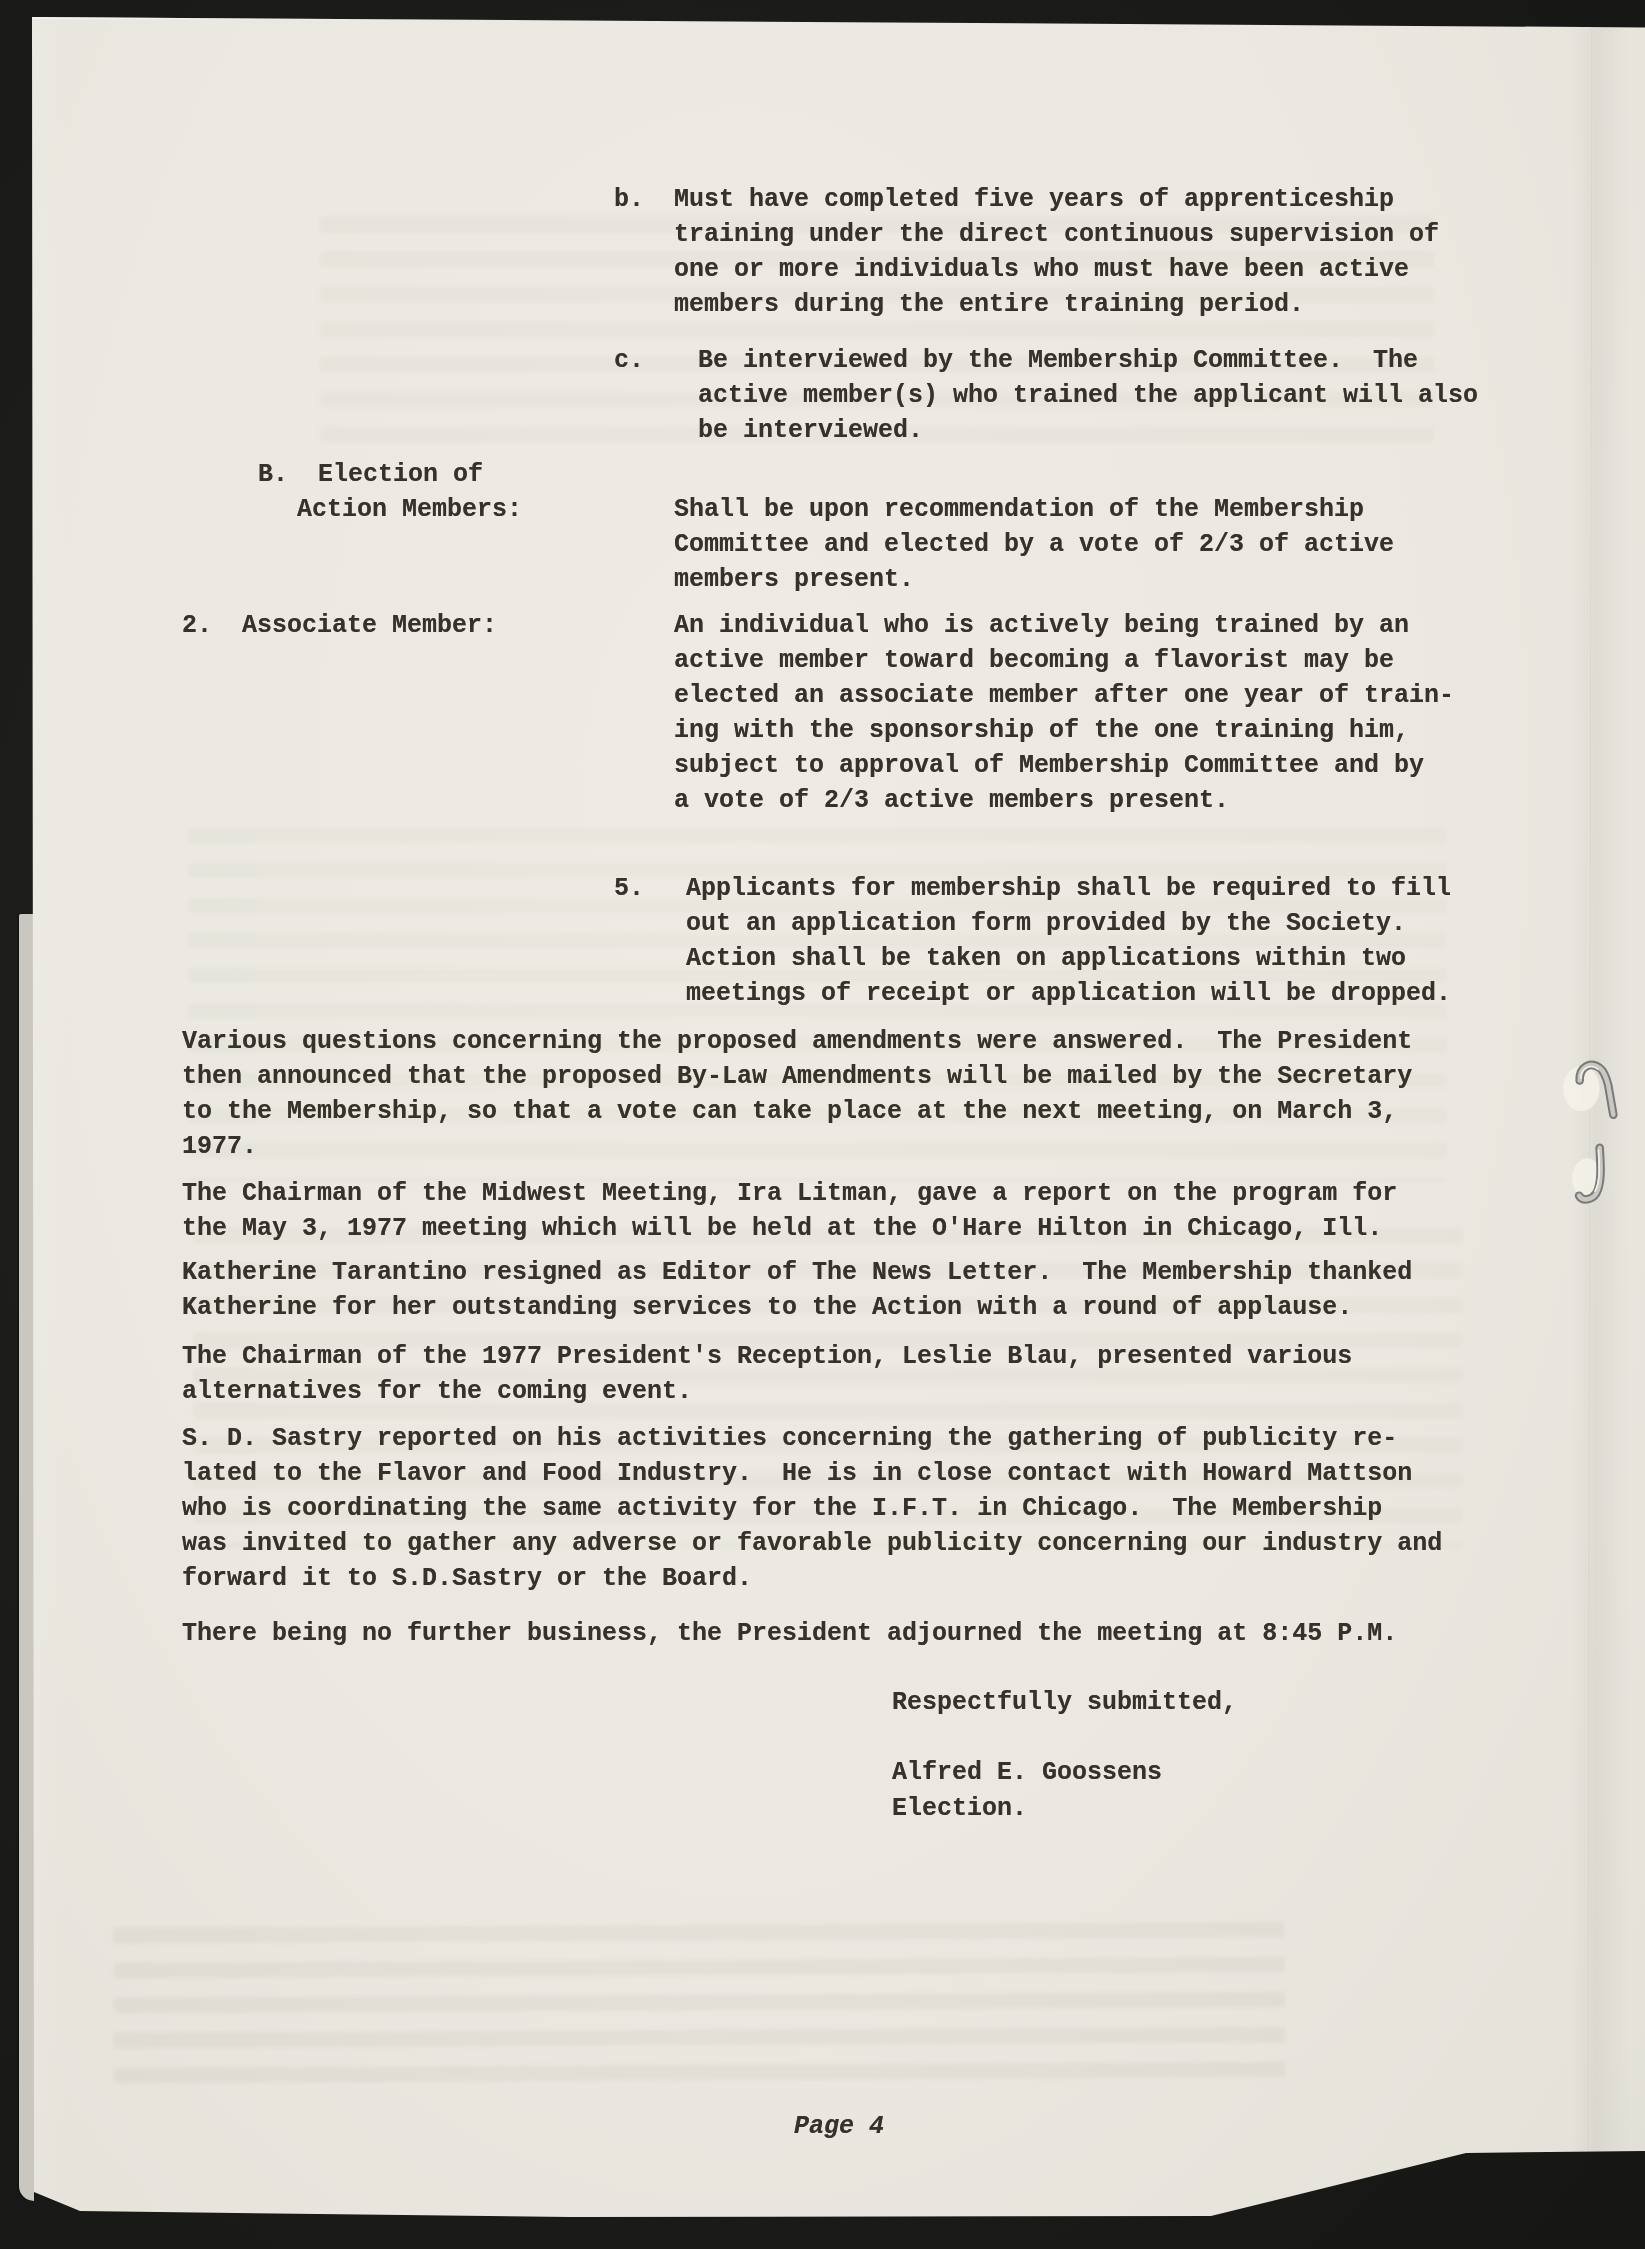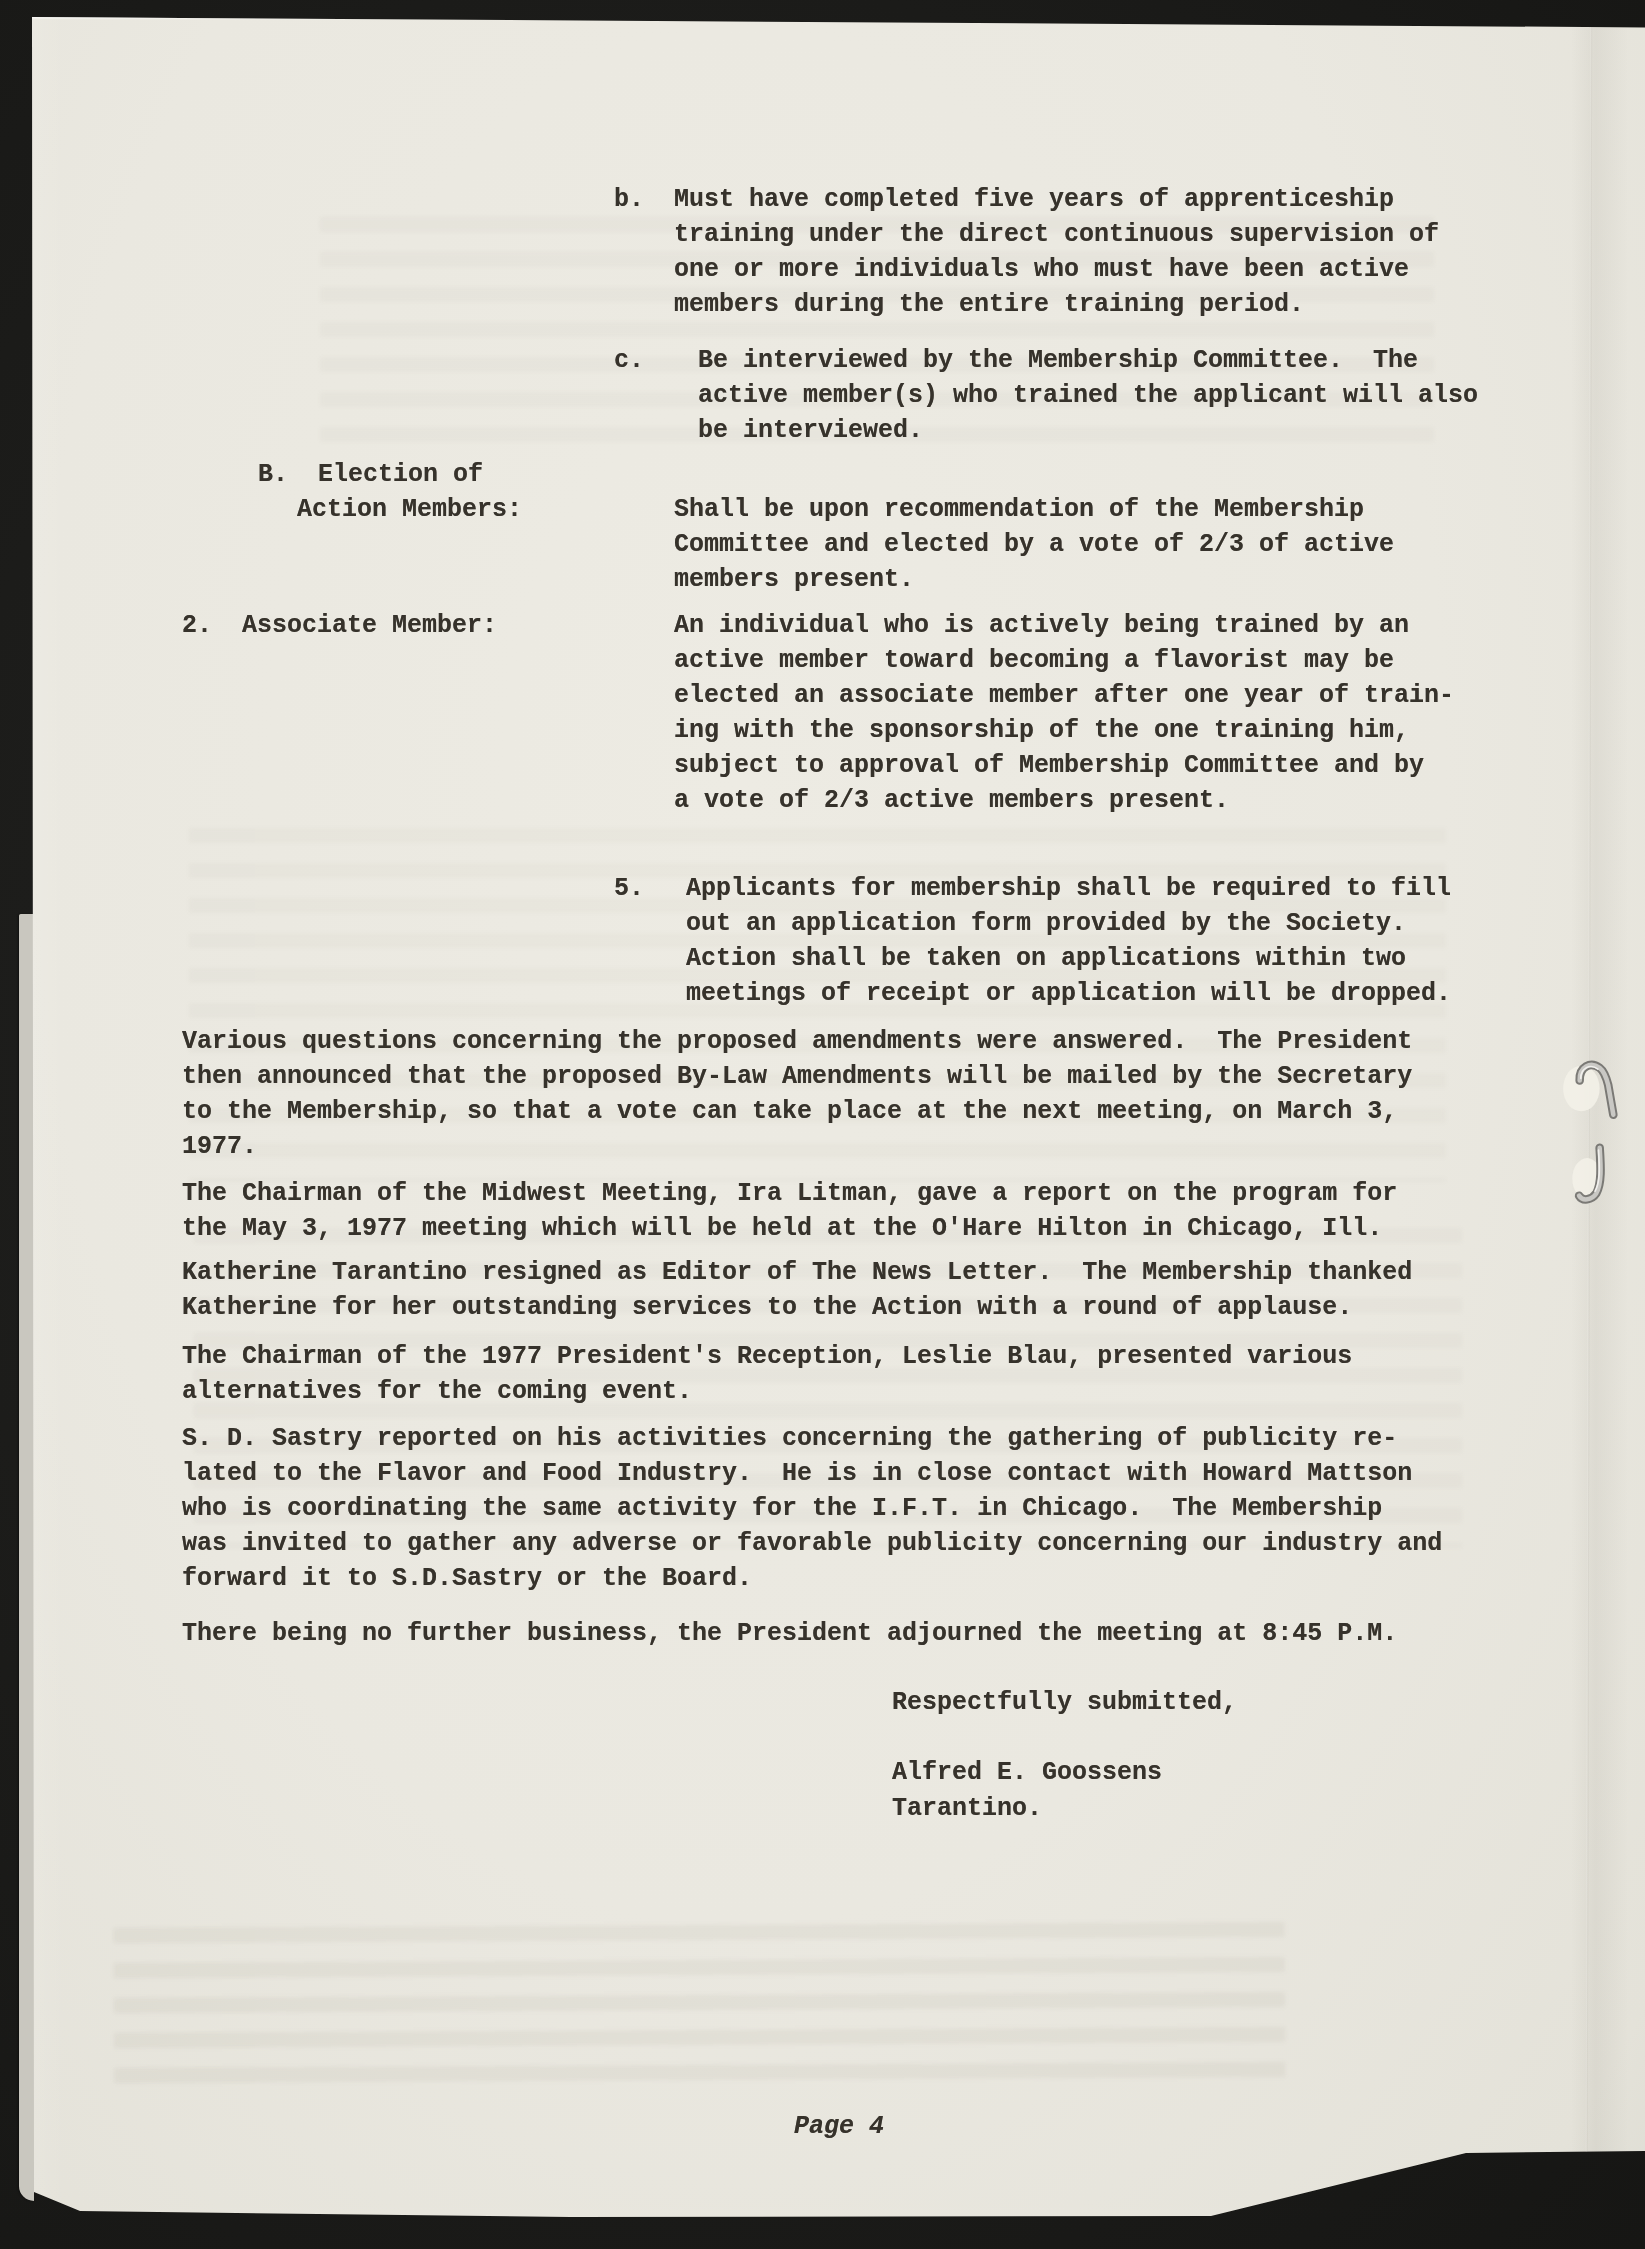--- a/index.html
+++ b/index.html
@@ -120,21 +120,21 @@
 alternatives for the coming event.</div>
     <div class="tblock" style="left:182px; top:1421px;">S. D. Sastry reported on his activities concerning the gathering of publicity re-
 lated to the Flavor and Food Industry.  He is in close contact with Howard Mattson
 who is coordinating the same activity for the I.F.T. in Chicago.  The Membership
 was invited to gather any adverse or favorable publicity concerning our industry and
 forward it to S.D.Sastry or the Board.</div>
     <div class="tblock" style="left:182px; top:1616px;">There being no further business, the President adjourned the meeting at 8:45 P.M.</div>
 
     <div class="tblock" style="left:892px; top:1685px;">Respectfully submitted,</div>
     <div class="tblock" style="left:892px; top:1755px;">Alfred E. Goossens</div>
-    <div class="tblock" style="left:892px; top:1791px;">Tarantino.</div>
+    <div class="tblock" style="left:892px; top:1791px;">Election.</div>
 
     <div class="tblock" style="left:794px; top:2109px;font-style:italic;">Page 4</div>
 
     <svg class="staple-svg" width="97" height="166" viewBox="0 0 170 290">
       <ellipse cx="48" cy="74" rx="32" ry="40" fill="#f3f1e8" opacity="0.9"></ellipse>
       <ellipse cx="58" cy="232" rx="26" ry="36" fill="#f3f1e8" opacity="0.9"></ellipse>
 
       <path d="M45,60 C44,36 64,26 80,38 C88,44 92,56 95,68 L104,120" fill="none" stroke="#6f6e6a" stroke-width="15" stroke-linecap="round" opacity="0.9"></path>
       <path d="M45,60 C44,36 64,26 80,38 C88,44 92,56 95,68 L104,120" fill="none" stroke="#c9c8c4" stroke-width="8" stroke-linecap="round"></path>
       <path d="M47,56 C47,38 63,30 77,40" fill="none" stroke="#f1f0ed" stroke-width="3" stroke-linecap="round"></path>

